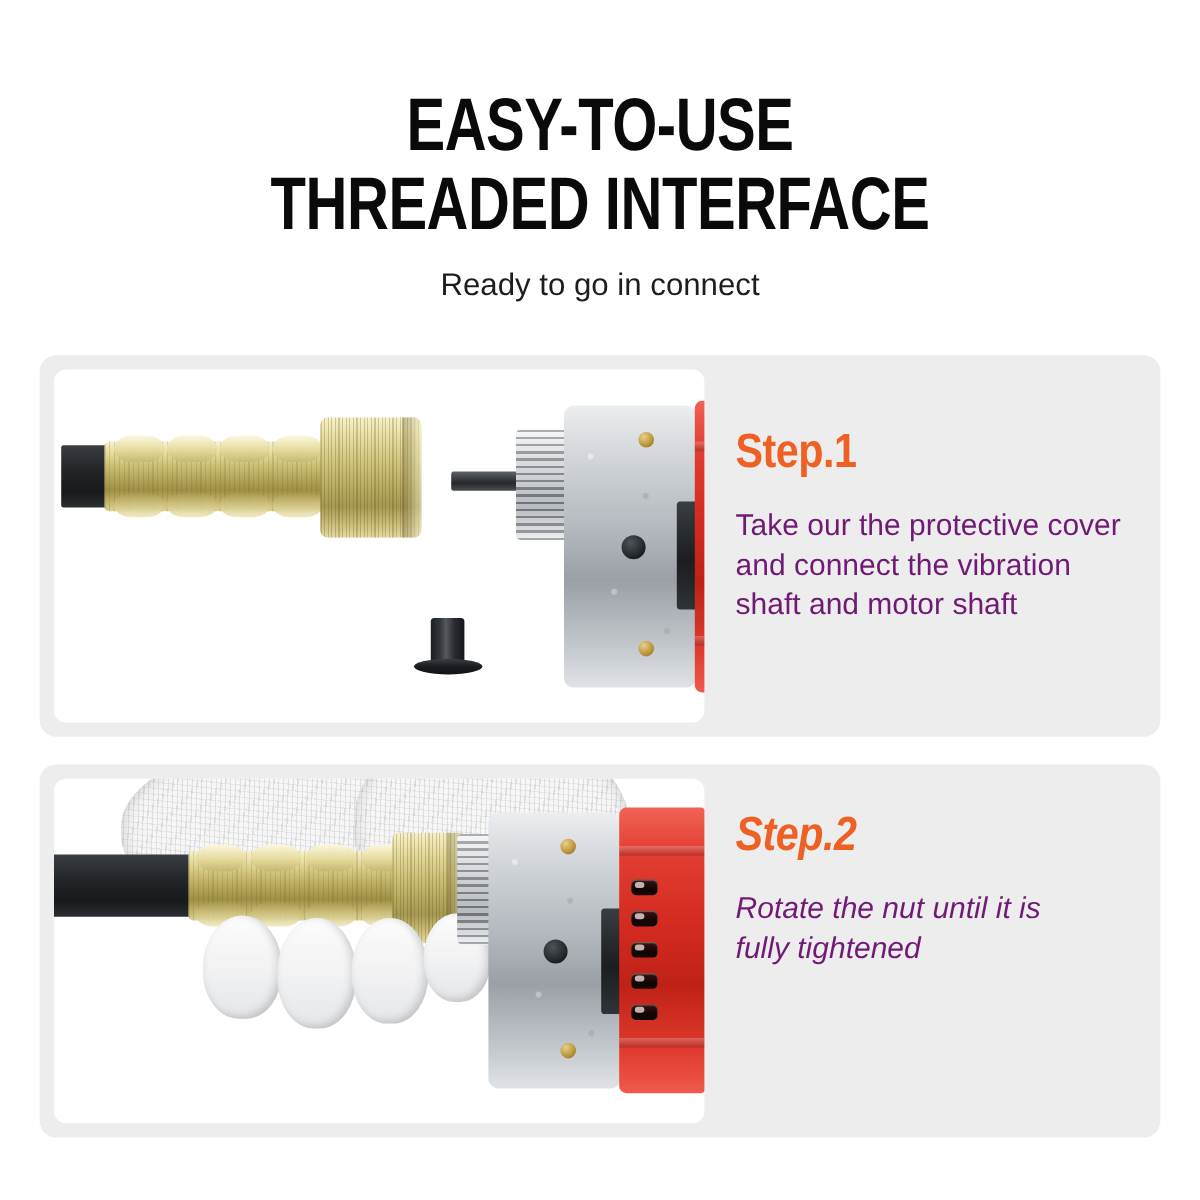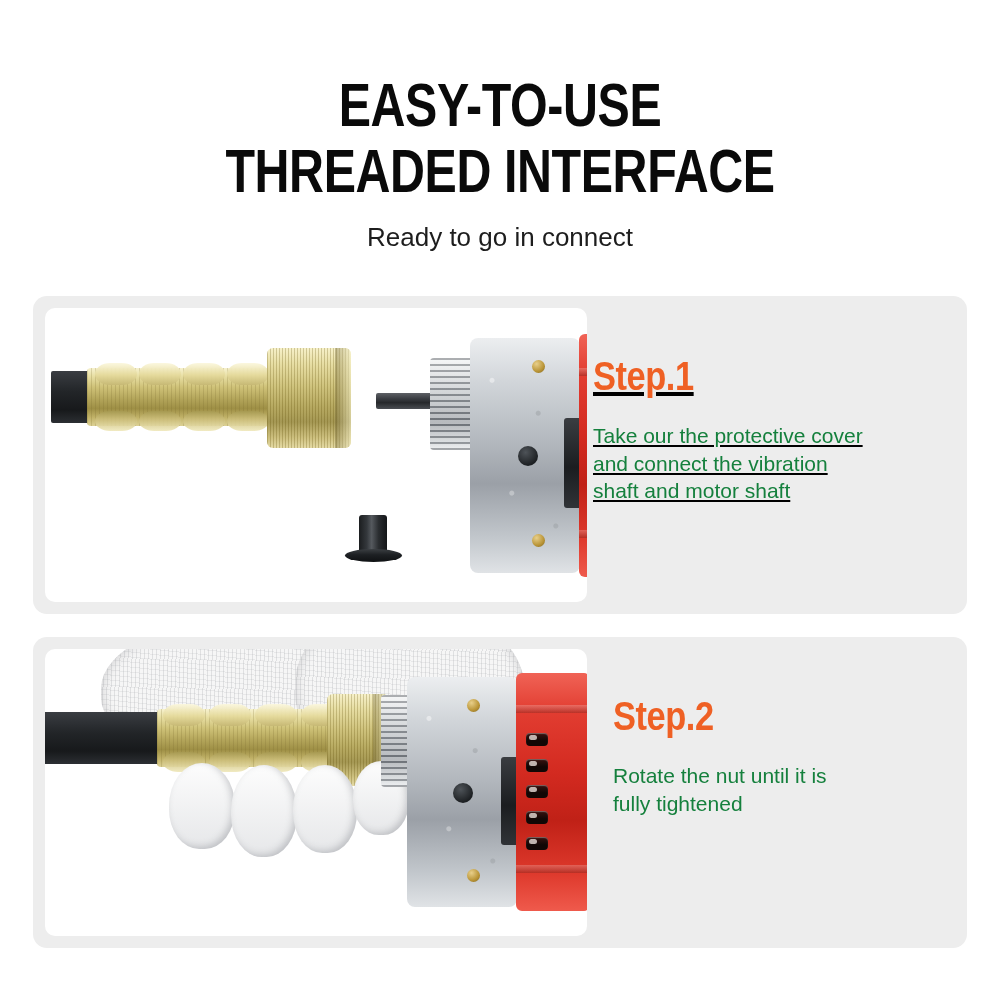--- a/index.html
+++ b/index.html
@@ -25,28 +25,28 @@
           border-radius:14px; }
   #card1 { top:296px; height:318px; }
   #card2 { top:637px; height:311px; }
 
   .photo { position:absolute; left:12px; top:12px; background:#ffffff;
            border-radius:10px; overflow:hidden; }
   #photo1 { width:542px; height:294px; }
   #photo2 { width:542px; height:287px; }
 
   .text-col { position:absolute; }
-  #text1 { left:560px; top:60px; width:345px;text-decoration:underline; }
-  #text2 { left:580px; top:59px; width:345px; }
+  #text1 { left:580px; top:60px; width:345px; }
+  #text2 { left:580px; top:38px; width:345px;font-style:italic; }
 
   .step-title { font-family:"Liberation Sans Narrow","Liberation Sans",sans-serif;
                 font-weight:bold; font-size:40px; color:#ef6024; line-height:1;
                 letter-spacing:-0.5px; transform:scaleX(0.86);
                 transform-origin:0 50%; }
-  .step-body { margin-top:26px; font-size:21px; line-height:1.32; color:#15803d;
+  .step-body { margin-top:26px; font-size:25px; line-height:1.32; color:#701a75;
                white-space:pre-line; }
 
   
   .scene { position:absolute; left:0; top:0; width:542px; height:300px; }
 
   
   .hose { position:absolute; background:linear-gradient(180deg,#3a3d42 0%,#222528 40%,#17191b 75%,#2c2f33 100%);
           border-radius:2px; }
   #s1-hose { left:6px; top:63px; width:40px; height:52px; }
 

